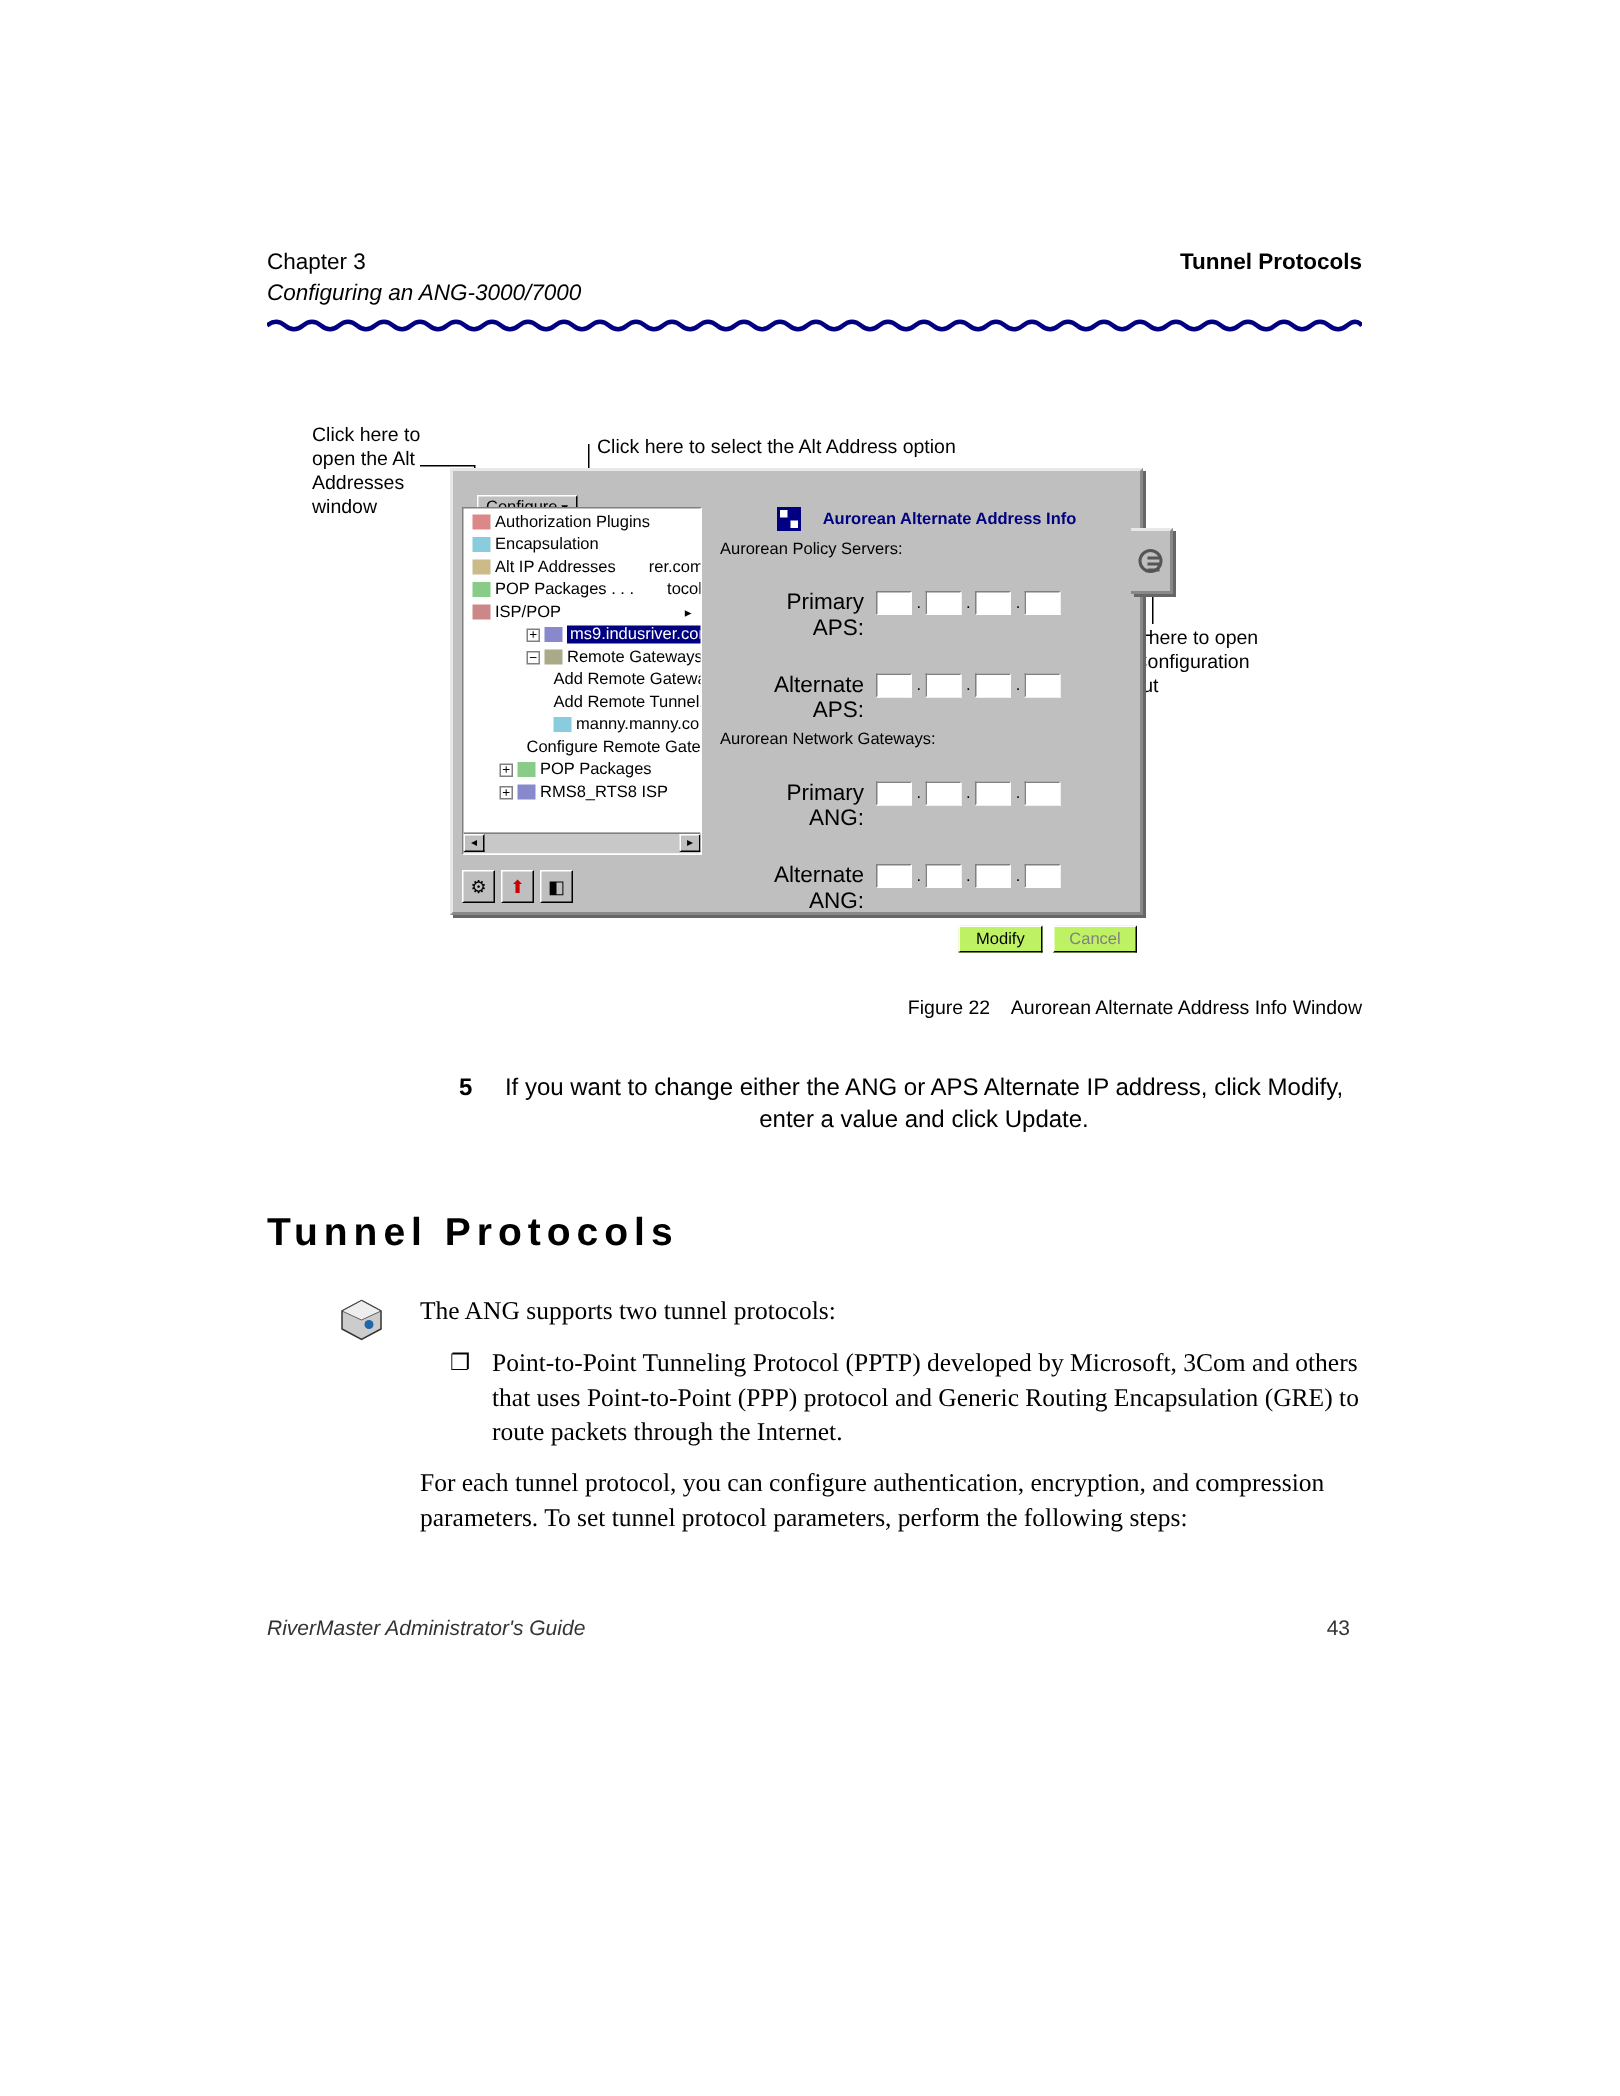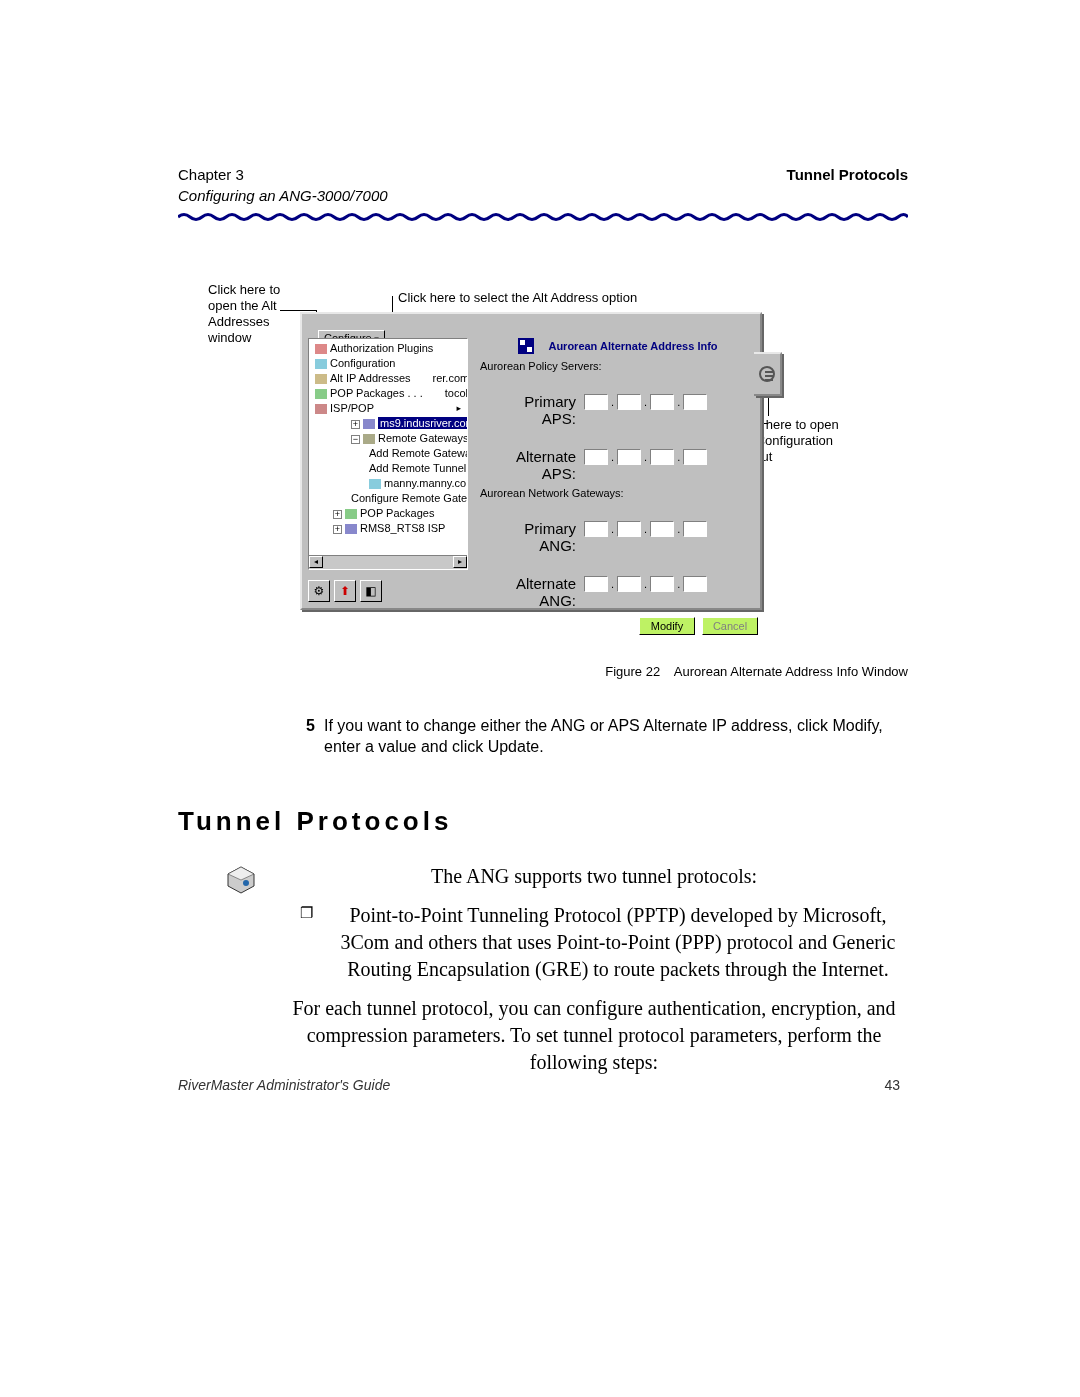--- a/index.html
+++ b/index.html
@@ -262,21 +262,21 @@
   }
 
   .step-block {
     display: flex;
     margin-top: 36px;
     font-family: Arial, Helvetica, sans-serif;
     font-size: 16px;
     line-height: 1.35;
   }
   .step-num { width: 40px; font-weight: bold; padding-left: 128px; }
-  .step-text { flex: 1; padding-left: 18px; }
+  .step-text { flex: 1; padding-left: 18px; text-align: center; }
 
   .section-title {
     margin-top: 48px;
     font-family: Arial, Helvetica, sans-serif;
     font-size: 26px;
     letter-spacing: 4px;
     color: #000;
   }
 
   .body-block {
@@ -287,23 +287,22 @@
   .body-icon {
     width: 36px;
     flex-shrink: 0;
     padding-top: 2px;
     margin-left: 48px;
   }
   .body-icon svg { display:block; }
   .body-text {
     flex: 1;
     font-family: "Times New Roman", Times, serif;
-    font-size: 20px;
+    font-size: 17px;
     line-height: 1.35;
-    text-align: center;
   }
   .bullets {
     list-style: none;
     margin: 12px 0 0 20px;
   }
   .bullets li {
     position: relative;
     padding-left: 28px;
     margin-bottom: 12px;
   }
@@ -362,21 +361,21 @@
     <div class="callout-line" style="left:590px; top:70px; width:1px; height:64px;"></div>
     <div class="callout-line" style="left:557px; top:141px; width:33px; height:1px;"></div>
 
     <div class="win">
       <div class="win-inner">
         <span class="config-btn">Configure</span>
 
         <div class="tree-pane">
           <ul class="tree-list" id="tree-list">
               <li><span class="ico ico-a"></span><span>Authorization Plugins</span></li>
-              <li><span class="ico ico-b"></span><span>Configuration</span></li>
+              <li><span class="ico ico-b"></span><span>Encapsulation</span></li>
               <li><span class="ico ico-c"></span><span>Alt IP Addresses</span><span style="margin-left:22px;color:#000;">rer.com</span></li>
               <li><span class="ico ico-d"></span><span>POP Packages . . .</span><span style="margin-left:22px;color:#000;">tocols</span></li>
               <li class="arrow-r"><span class="ico ico-e"></span><span>ISP/POP</span></li>
               <li class="sub2"><span style="border:1px solid #808080;width:9px;height:9px;display:inline-block;text-align:center;line-height:7px;font-size:9px;margin-right:3px;">+</span><span class="ico ico-f"></span><span class="highlight">ms9.indusriver.com</span></li>
               <li class="sub2"><span style="border:1px solid #808080;width:9px;height:9px;display:inline-block;text-align:center;line-height:7px;font-size:9px;margin-right:3px;">−</span><span class="ico ico-g"></span><span>Remote Gateways</span></li>
               <li class="sub3"><span>Add Remote Gatewa</span></li>
               <li class="sub3"><span>Add Remote Tunnel..</span></li>
               <li class="sub3"><span class="ico ico-b"></span><span>manny.manny.co</span></li>
               <li class="sub2"><span>Configure Remote Gatew</span></li>
               <li class="sub1"><span style="border:1px solid #808080;width:9px;height:9px;display:inline-block;text-align:center;line-height:7px;font-size:9px;margin-right:3px;">+</span><span class="ico ico-d"></span><span>POP Packages</span></li>

